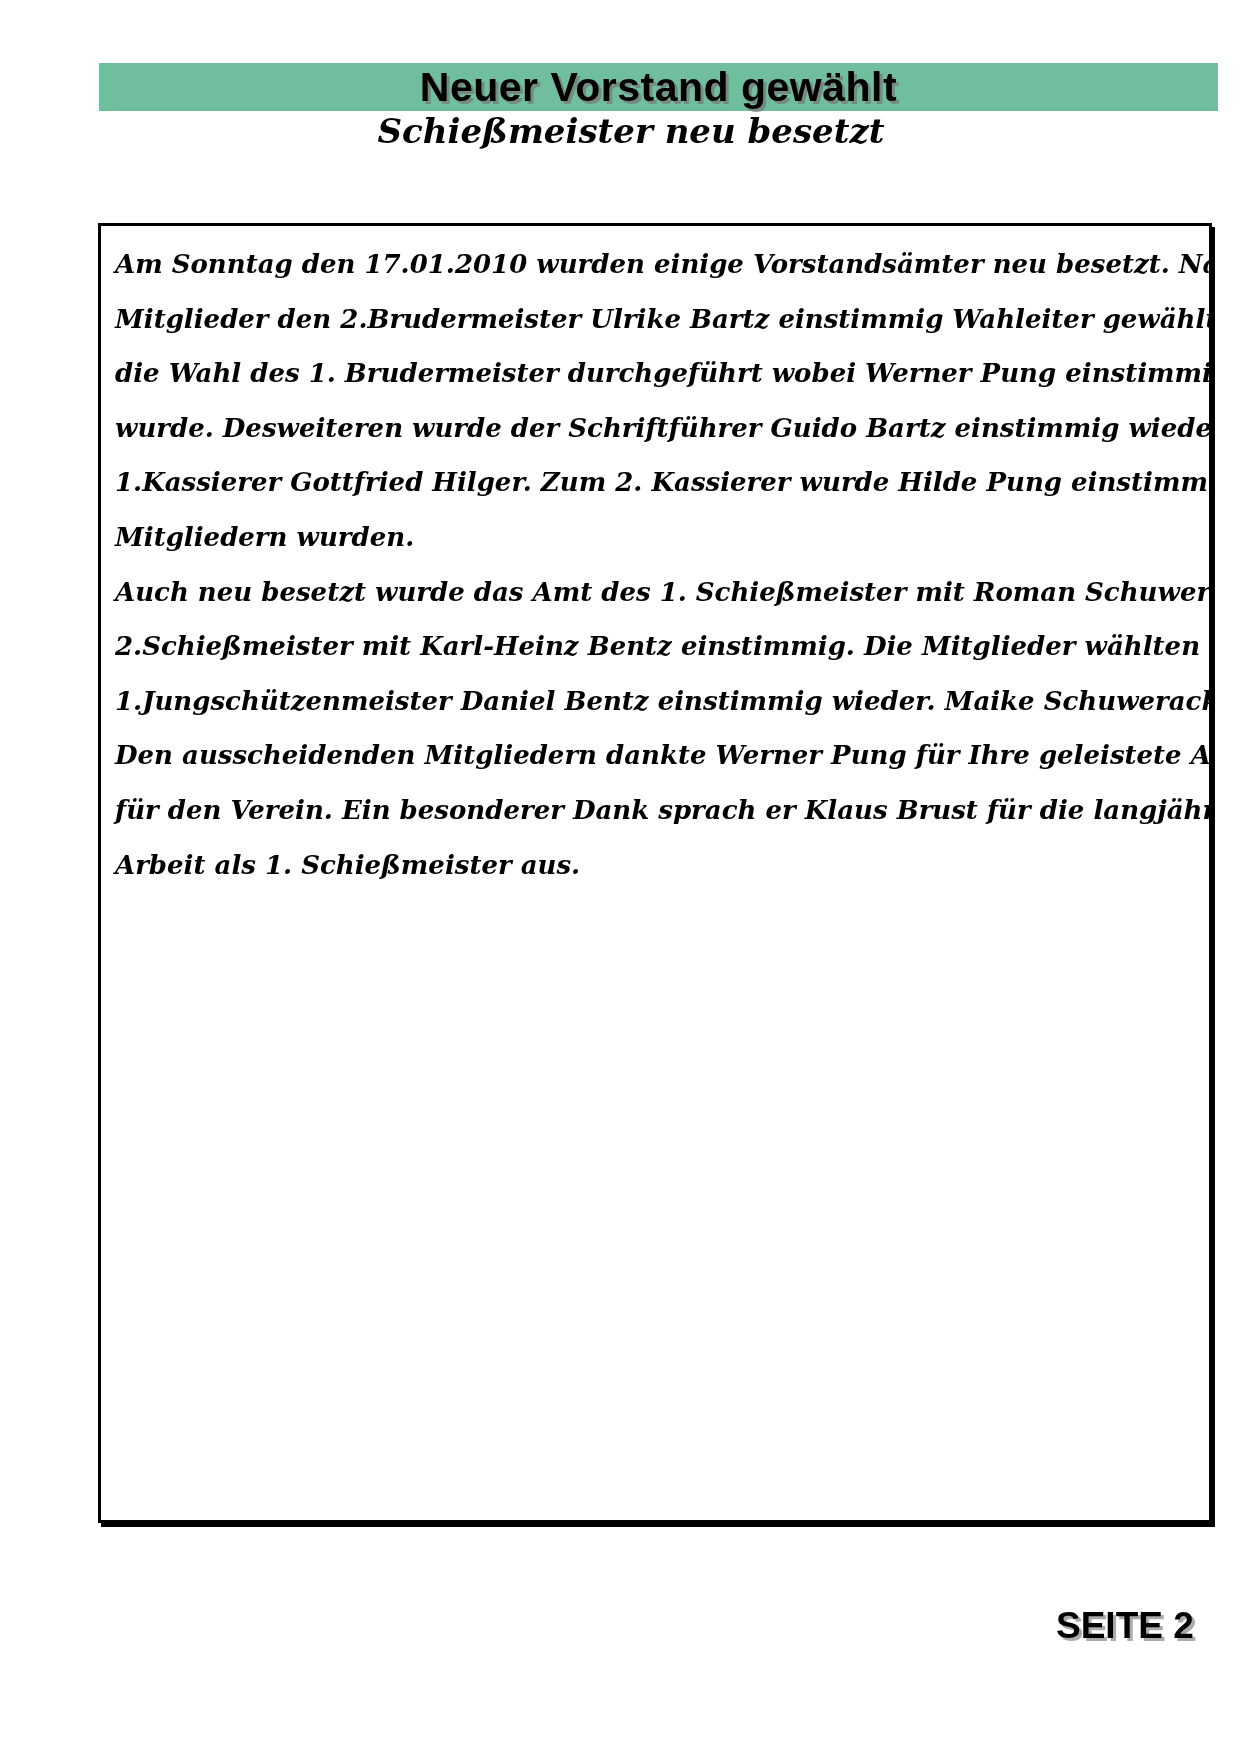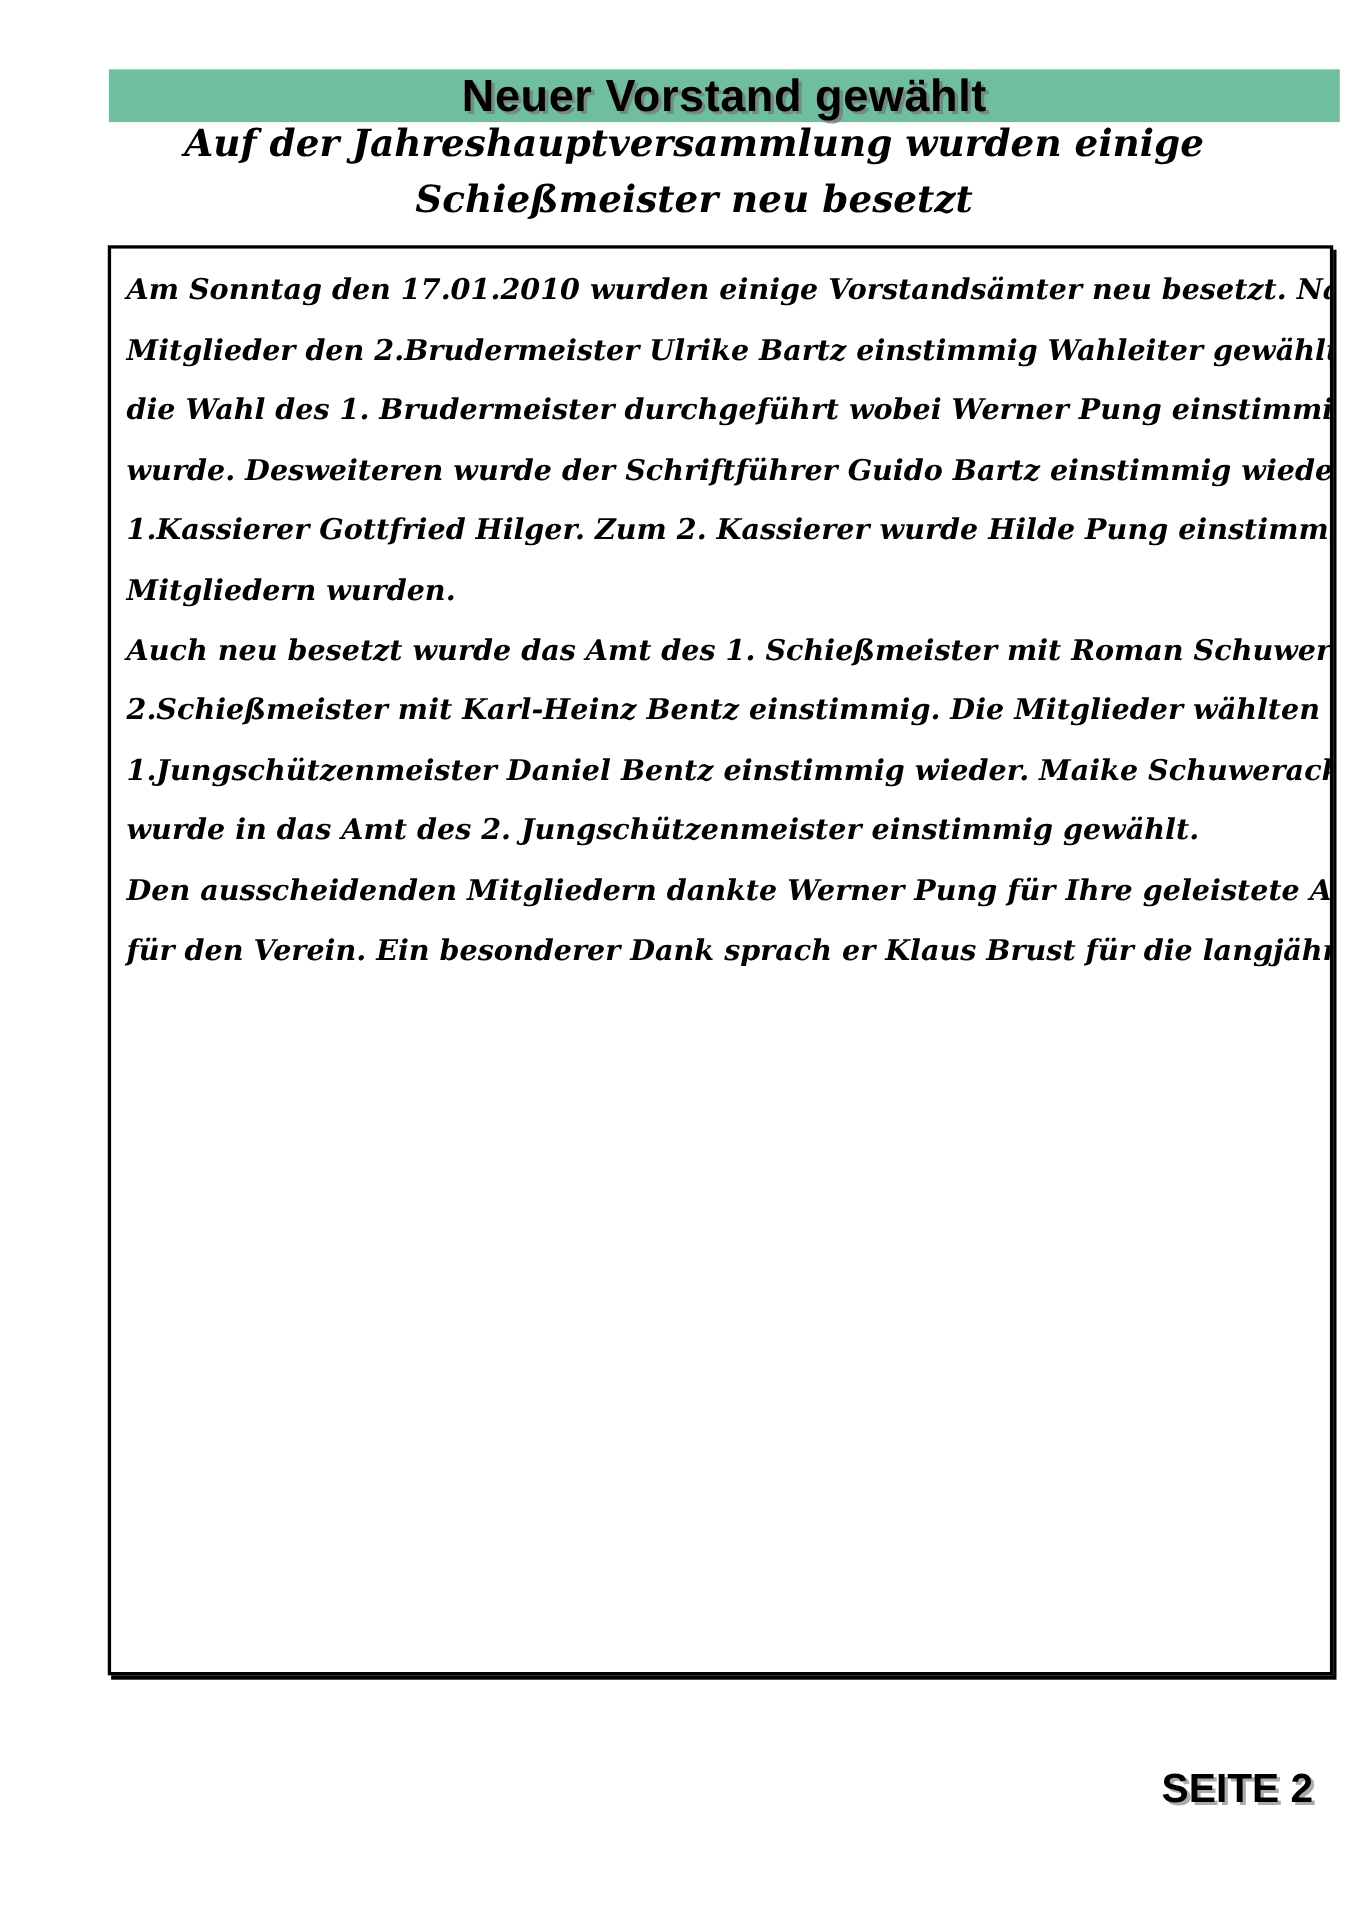--- a/index.html
+++ b/index.html
@@ -97,36 +97,35 @@
 </head>
 <body>
 
 <div class="page">
 
   <div class="banner" style="background: rgb(111, 191, 158);">
     <span class="banner-title">Neuer Vorstand gewählt</span>
   </div>
 
   <div class="subtitle">
-    <div class="subtitle-line">Auf der Jahreshauptversammlung wurden einige</div>
     <div class="subtitle-line">Schießmeister neu besetzt</div>
   </div>
 
   <div class="article-box">
     <div class="article-text">
         <div class="article-line">Am Sonntag den 17.01.2010 wurden einige Vorstandsämter neu besetzt. Nachdem die</div>
         <div class="article-line">Mitglieder den 2.Brudermeister Ulrike Bartz einstimmig Wahleiter gewählt haben wurde</div>
         <div class="article-line">die Wahl des 1. Brudermeister durchgeführt wobei Werner Pung einstimmig wiedergewählt</div>
         <div class="article-line">wurde. Desweiteren wurde der Schriftführer Guido Bartz einstimmig wiedergewählt.</div>
         <div class="article-line">1.Kassierer Gottfried Hilger. Zum 2. Kassierer wurde Hilde Pung einstimmig von den</div>
         <div class="article-line">Mitgliedern wurden.</div>
         <div class="article-line">Auch neu besetzt wurde das Amt des 1. Schießmeister mit Roman Schuwerack und des</div>
         <div class="article-line">2.Schießmeister mit Karl-Heinz Bentz einstimmig. Die Mitglieder wählten in das Amt des</div>
         <div class="article-line">1.Jungschützenmeister Daniel Bentz einstimmig wieder. Maike Schuwerack</div>
-        <div class="article-line">wurde in das Amt des 2. Jungschützenmeister einstimmig  gewählt.</div>
         <div class="article-line">Den ausscheidenden Mitgliedern dankte Werner Pung für Ihre geleistete Arbeit</div>
         <div class="article-line">für den Verein. Ein besonderer Dank sprach er Klaus Brust für die langjährige</div>
+        <div class="article-line">Arbeit als 1. Schießmeister aus.</div>
       </div>
   </div>
 
   <div class="page-number">SEITE 2</div>
 
 </div>
 
 </body></html>

